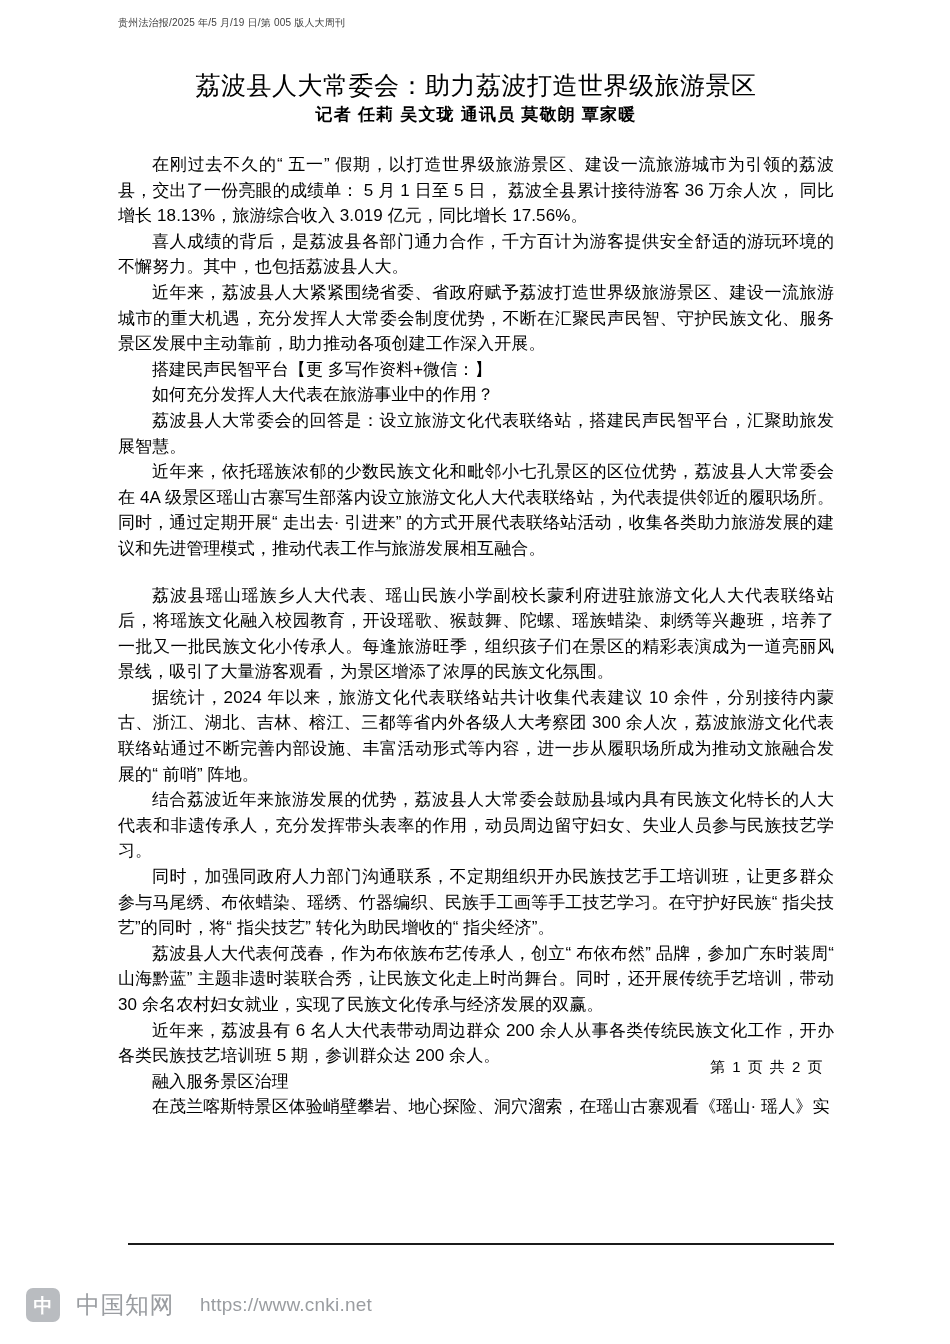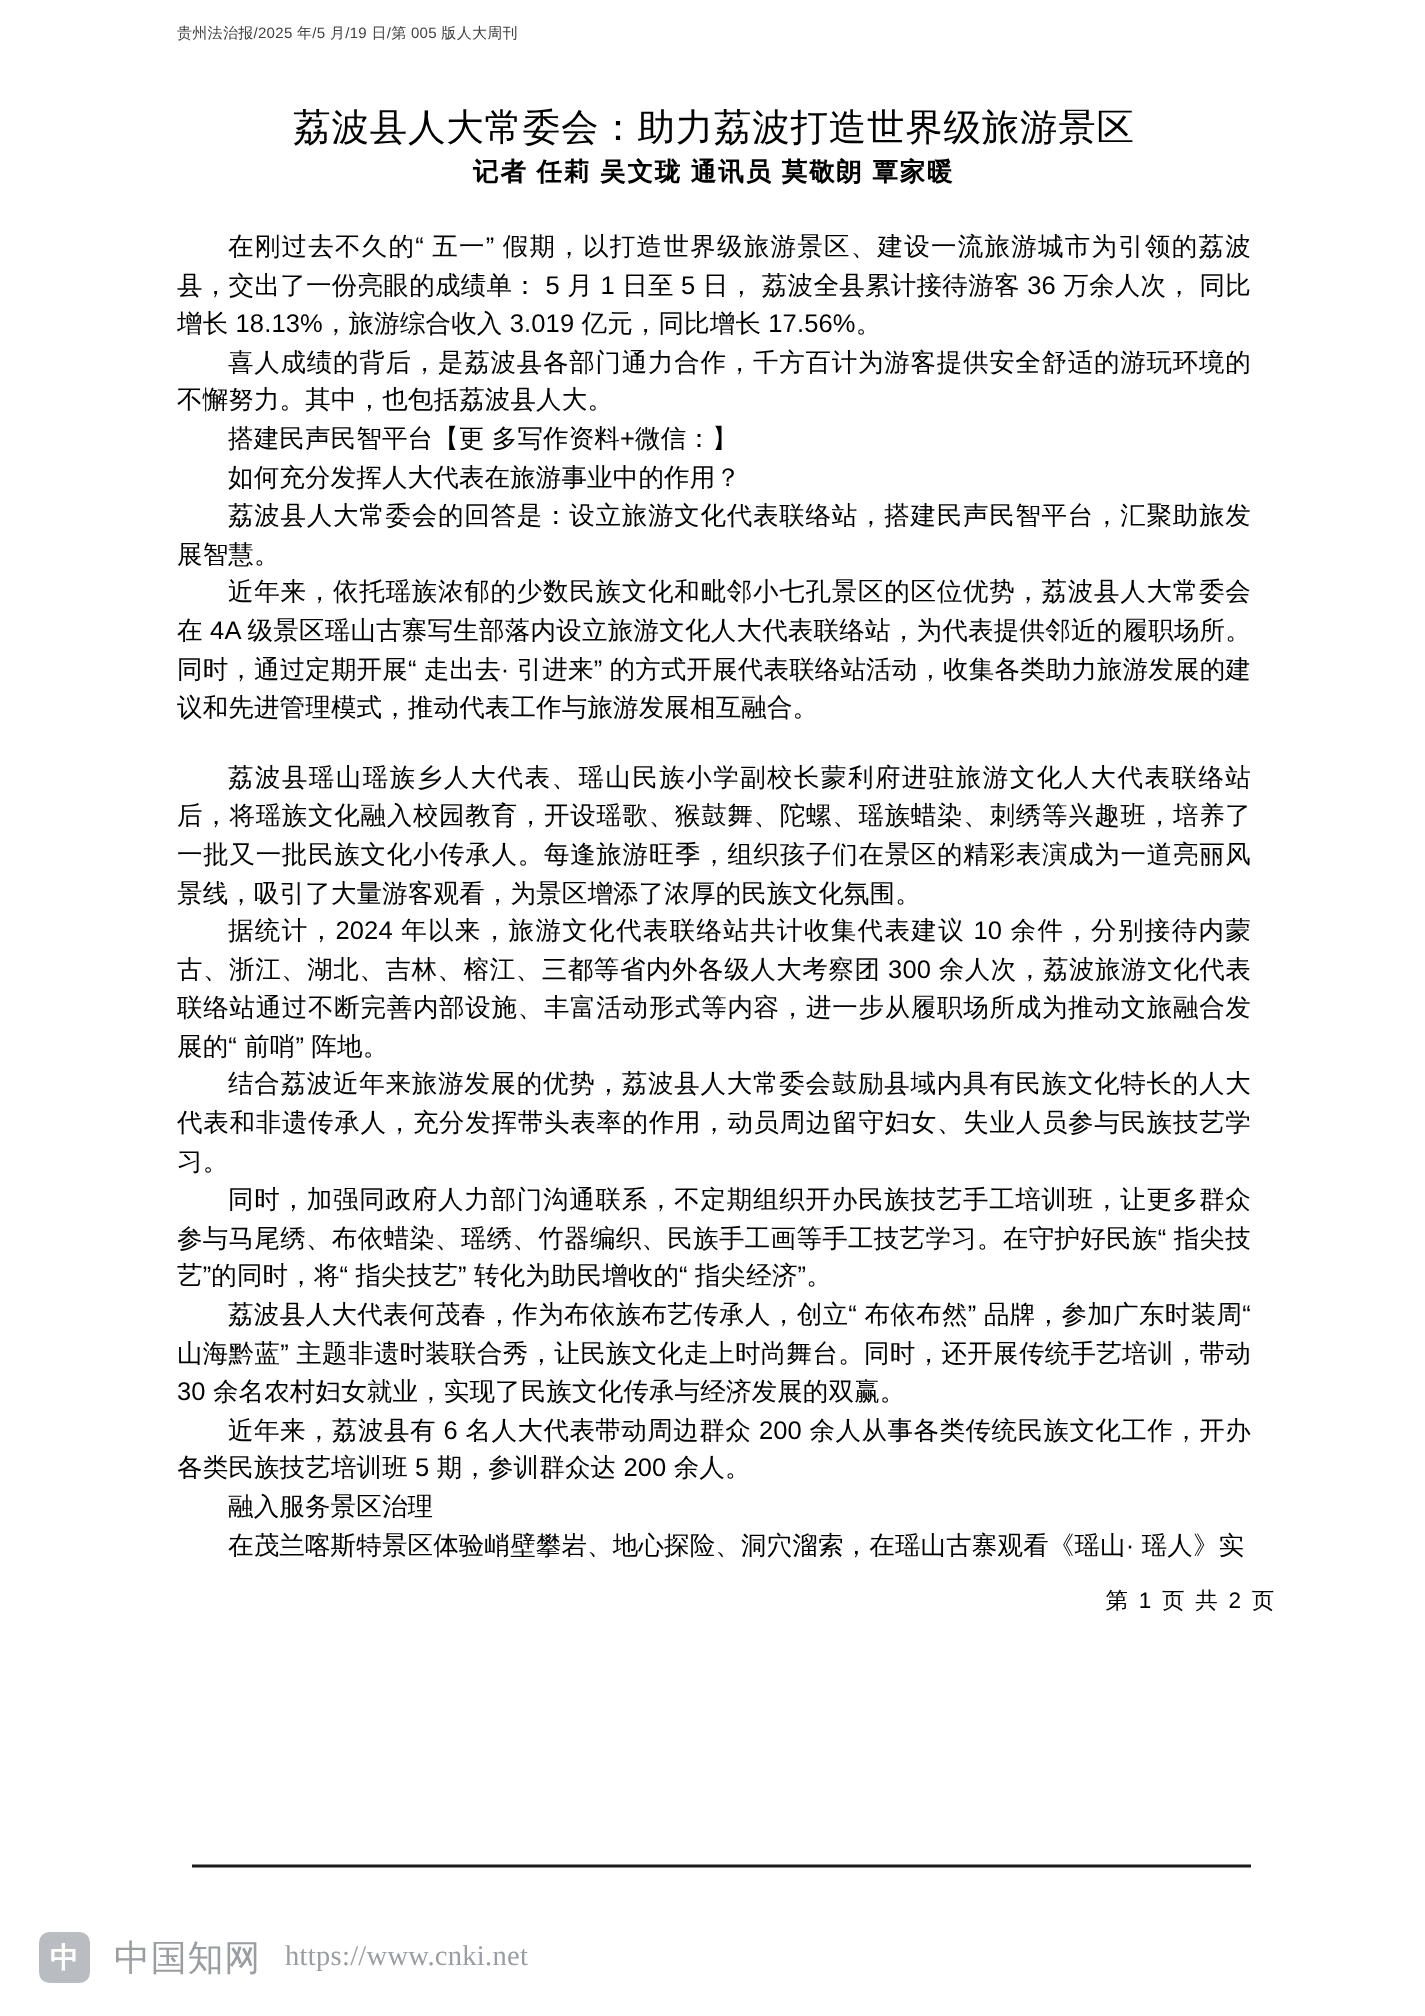--- a/index.html
+++ b/index.html
@@ -66,21 +66,21 @@
     text-indent: 2em;
     margin: 0;
     color: #000;
     letter-spacing: 0.1px;
   }
   .para.spacer-before {
     margin-top: 21px;
   }
   .footer-pages {
     position: absolute;
-    left: 135px;
+    left: 108px;
     top: 1058px;
     width: 716px;
     text-align: right;
     font-family: "Liberation Sans", "DejaVu Sans", sans-serif;
     font-size: 15px;
     letter-spacing: 1.5px;
     color: #000;
   }
   .divider {
     position: absolute;
@@ -114,42 +114,44 @@
     color: #ffffff;
     line-height: 1;
   }
   .wm-name {
     font-family: Liberation Sans, sans-serif;
     font-size: 24px;
     color: #9a9da1;
     letter-spacing: 0.5px;
   }
   .wm-url {
-    font-family: Liberation Serif, serif;
+    font-family: Liberation Sans, sans-serif;
     font-size: 19px;
     color: #9a9da1;
     letter-spacing: 0.2px;
+    margin-left: 10px;
   }
 </style>
 </head>
 <body>
 
 <div class="page">
 
   <div class="content">
 
     <div class="source-line">贵州法治报/2025 年/5 月/19 日/第 005 版人大周刊</div>
 
     <div class="doc-title">荔波县人大常委会：助力荔波打造世界级旅游景区</div>
 
     <div class="byline">记者 任莉 吴文珑 通讯员 莫敬朗 覃家暖</div>
 
     <div class="body-text">
       <p class="para">在刚过去不久的“ 五一” 假期，以打造世界级旅游景区、建设一流旅游城市为引领的荔波县，交出了一份亮眼的成绩单： 5 月 1 日至 5 日， 荔波全县累计接待游客 36 万余人次， 同比增长 18.13%，旅游综合收入 3.019 亿元，同比增长 17.56%。</p>
       <p class="para">喜人成绩的背后，是荔波县各部门通力合作，千方百计为游客提供安全舒适的游玩环境的不懈努力。其中，也包括荔波县人大。</p>
+      <p class="para">近年来，荔波县人大紧紧围绕省委、省政府赋予荔波打造世界级旅游景区、建设一流旅游城市的重大机遇，充分发挥人大常委会制度优势，不断在汇聚民声民智、守护民族文化、服务景区发展中主动靠前，助力推动各项创建工作深入开展。</p>
       <p class="para">搭建民声民智平台【更 多写作资料+微信：】</p>
       <p class="para">如何充分发挥人大代表在旅游事业中的作用？</p>
       <p class="para">荔波县人大常委会的回答是：设立旅游文化代表联络站，搭建民声民智平台，汇聚助旅发展智慧。</p>
       <p class="para">近年来，依托瑶族浓郁的少数民族文化和毗邻小七孔景区的区位优势，荔波县人大常委会在 4A 级景区瑶山古寨写生部落内设立旅游文化人大代表联络站，为代表提供邻近的履职场所。同时，通过定期开展“ 走出去· 引进来” 的方式开展代表联络站活动，收集各类助力旅游发展的建议和先进管理模式，推动代表工作与旅游发展相互融合。</p>
       <p class="para spacer-before">荔波县瑶山瑶族乡人大代表、瑶山民族小学副校长蒙利府进驻旅游文化人大代表联络站后，将瑶族文化融入校园教育，开设瑶歌、猴鼓舞、陀螺、瑶族蜡染、刺绣等兴趣班，培养了一批又一批民族文化小传承人。每逢旅游旺季，组织孩子们在景区的精彩表演成为一道亮丽风景线，吸引了大量游客观看，为景区增添了浓厚的民族文化氛围。</p>
       <p class="para">据统计，2024 年以来，旅游文化代表联络站共计收集代表建议 10 余件，分别接待内蒙古、浙江、湖北、吉林、榕江、三都等省内外各级人大考察团 300 余人次，荔波旅游文化代表联络站通过不断完善内部设施、丰富活动形式等内容，进一步从履职场所成为推动文旅融合发展的“ 前哨” 阵地。</p>
       <p class="para">结合荔波近年来旅游发展的优势，荔波县人大常委会鼓励县域内具有民族文化特长的人大代表和非遗传承人，充分发挥带头表率的作用，动员周边留守妇女、失业人员参与民族技艺学习。</p>
       <p class="para">同时，加强同政府人力部门沟通联系，不定期组织开办民族技艺手工培训班，让更多群众参与马尾绣、布依蜡染、瑶绣、竹器编织、民族手工画等手工技艺学习。在守护好民族“ 指尖技艺”的同时，将“ 指尖技艺” 转化为助民增收的“ 指尖经济”。</p>
       <p class="para">荔波县人大代表何茂春，作为布依族布艺传承人，创立“ 布依布然” 品牌，参加广东时装周“ 山海黔蓝” 主题非遗时装联合秀，让民族文化走上时尚舞台。同时，还开展传统手艺培训，带动 30 余名农村妇女就业，实现了民族文化传承与经济发展的双赢。</p>
       <p class="para">近年来，荔波县有 6 名人大代表带动周边群众 200 余人从事各类传统民族文化工作，开办各类民族技艺培训班 5 期，参训群众达 200 余人。</p>

